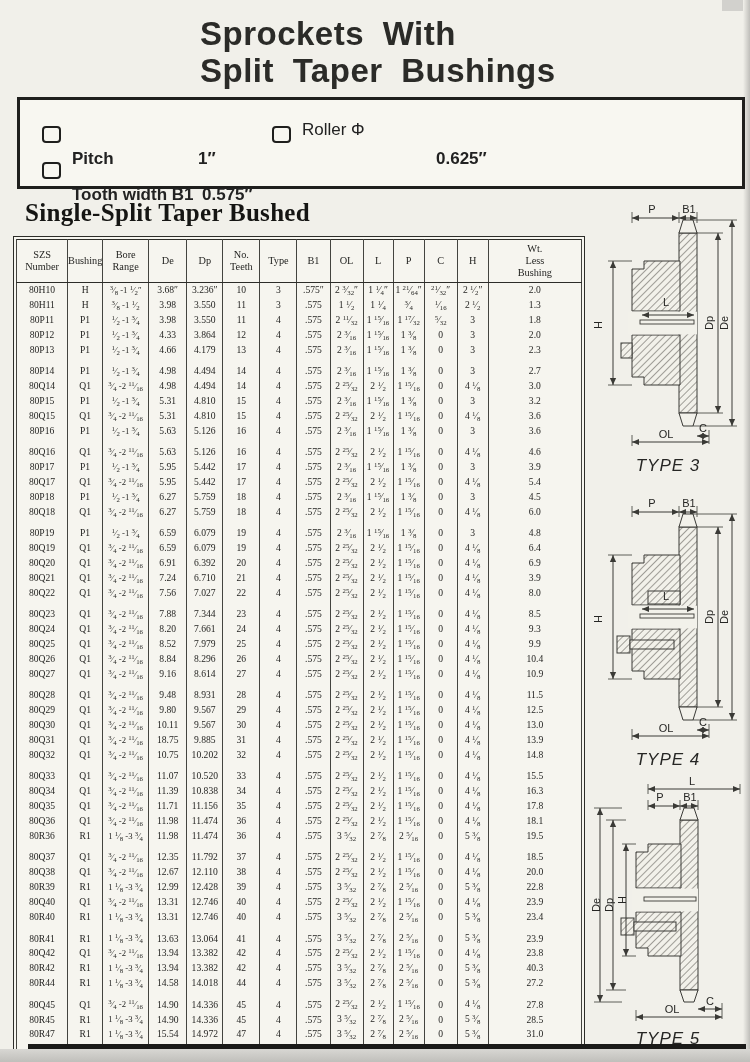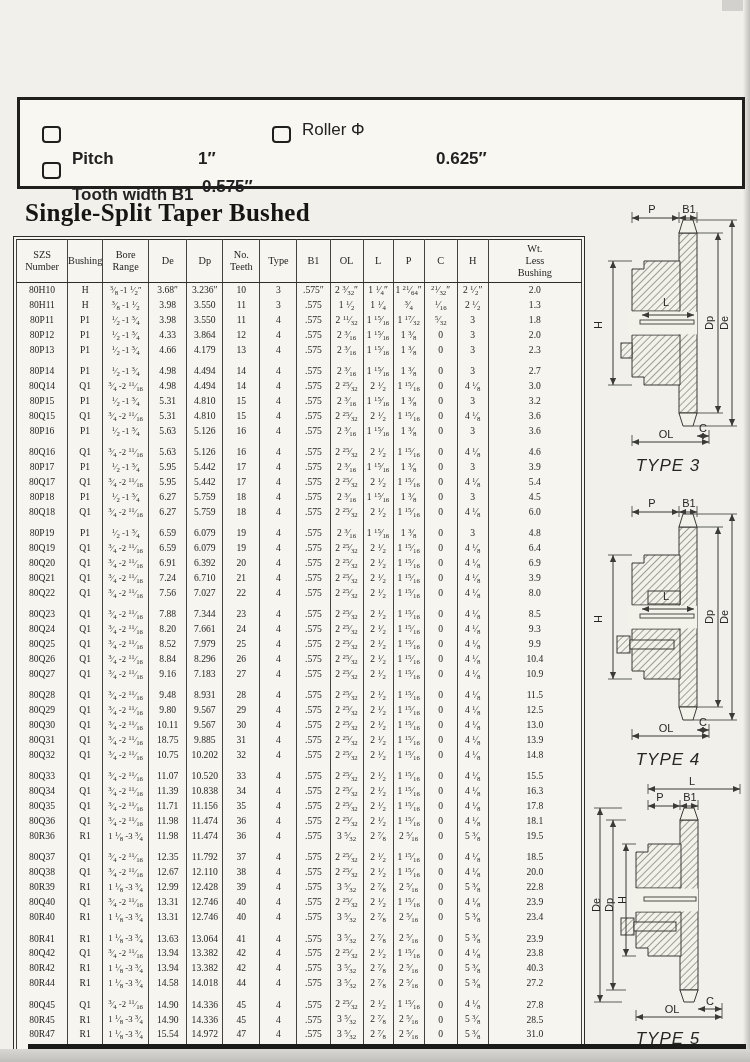--- a/index.html
+++ b/index.html
@@ -54,31 +54,35 @@
   svg .solid{fill:url(#hch);stroke:#3a3a36;stroke-width:1;}
   svg .cap{fill:#f2f1ea;stroke:#3a3a36;stroke-width:1;}
 </style>
 </head>
 <body>
 
 <div class="page">
   <div class="corner-patch"></div>
   <div class="edge-right"></div>
 
+  <div class="title">
+    <div>Sprockets With</div>
+    <div>Split Taper Bushings</div>
+  </div>
 
   <div class="spec-box">
     <span class="cb" style="left:22px;top:26px"></span>
     <span class="lbl bold" style="left:52px;top:20px">Pitch</span>
     <span class="val bold" style="left:178px;top:20px">1″</span>
     <span class="cb" style="left:252px;top:26px"></span>
     <span class="lbl" style="left:282px;top:20px">Roller Φ</span>
     <span class="val bold" style="left:416px;top:20px">0.625″</span>
     <span class="cb" style="left:22px;top:62px"></span>
     <span class="lbl bold" style="left:52px;top:56px">Tooth width B1</span>
-    <span class="val bold" style="left:182px;top:48px">0.575″</span>
+    <span class="val bold" style="left:182px;top:56px">0.575″</span>
   </div>
 
   <div class="section-title">Single-Split Taper Bushed</div>
 
   <div class="table-wrap">
     <table>
       <colgroup>
         <col style="width:51px">
           <col style="width:35px">
           <col style="width:46px">
@@ -564,21 +568,21 @@
             <td>1 <sup>15</sup>⁄<sub>16</sub></td>
             <td>0</td>
             <td>4 <sup>1</sup>⁄<sub>8</sub></td>
             <td>10.4</td>
           </tr>
           <tr>
             <td>80Q27</td>
             <td>Q1</td>
             <td><sup>3</sup>⁄<sub>4</sub> -2 <sup>11</sup>⁄<sub>16</sub></td>
             <td>9.16</td>
-            <td>7.183</td>
+            <td>8.614</td>
             <td>27</td>
             <td>4</td>
             <td>.575</td>
             <td>2 <sup>25</sup>⁄<sub>32</sub></td>
             <td>2 <sup>1</sup>⁄<sub>2</sub></td>
             <td>1 <sup>15</sup>⁄<sub>16</sub></td>
             <td>0</td>
             <td>4 <sup>1</sup>⁄<sub>8</sub></td>
             <td>10.9</td>
           </tr>

